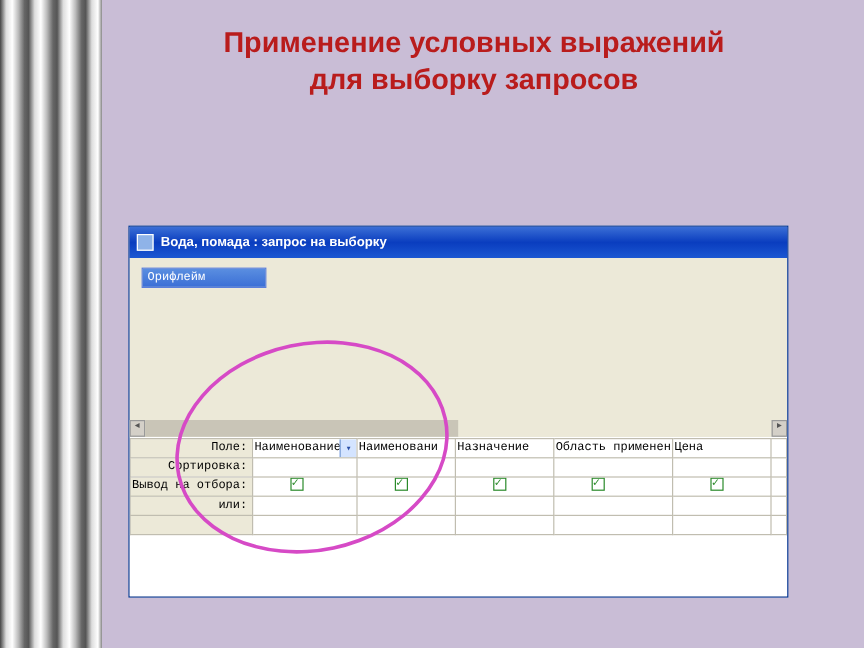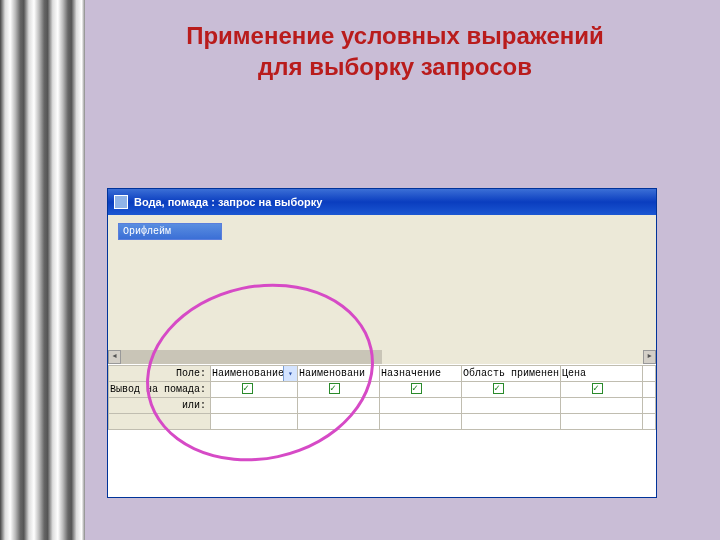--- a/index.html
+++ b/index.html
@@ -189,21 +189,30 @@
             <span>Наименование п</span>
             <span class="dd-arrow">▾</span>
           </td>
           <td class="colw">Наименовани</td>
           <td class="colw">Назначение</td>
           <td class="colw">Область применен</td>
           <td class="colw">Цена</td>
           <td></td>
         </tr>
         <tr>
-          <td class="rowlabel">Вывод на помада:</td>
+          <td class="rowlabel">Сортировка:</td>
+          <td></td>
+          <td></td>
+          <td></td>
+          <td></td>
+          <td></td>
+          <td></td>
+        </tr>
+        <tr>
+          <td class="rowlabel">Вывод на отбора:</td>
           <td><span class="chk"></span></td>
           <td><span class="chk"></span></td>
           <td><span class="chk"></span></td>
           <td><span class="chk"></span></td>
           <td><span class="chk"></span></td>
           <td></td>
         </tr>
         <tr>
           <td class="rowlabel">или:</td>
           <td></td>

